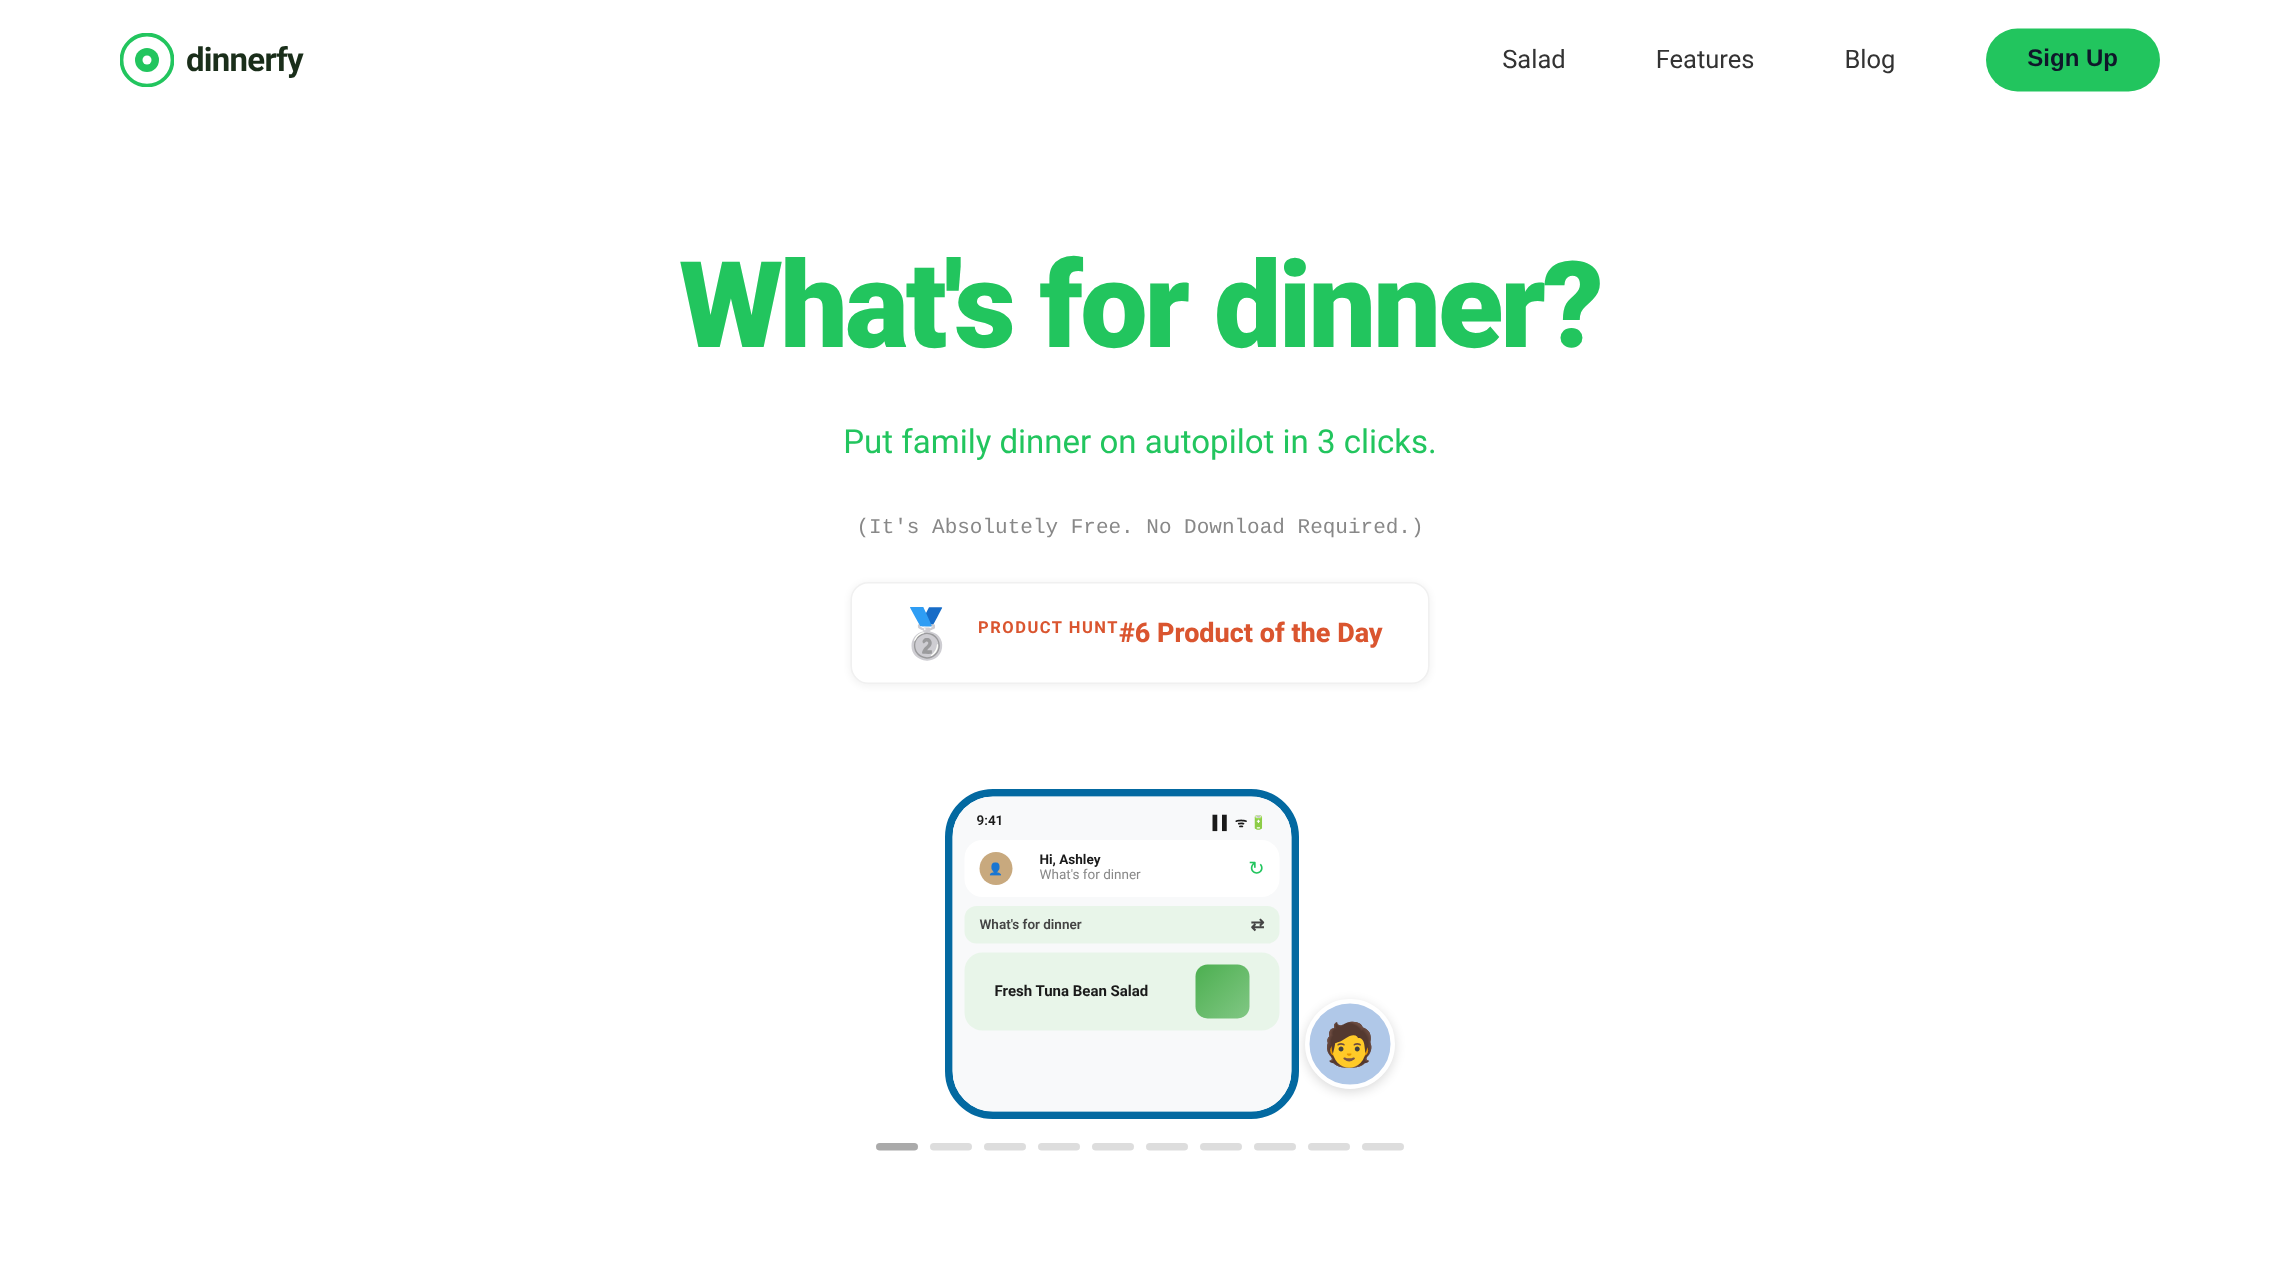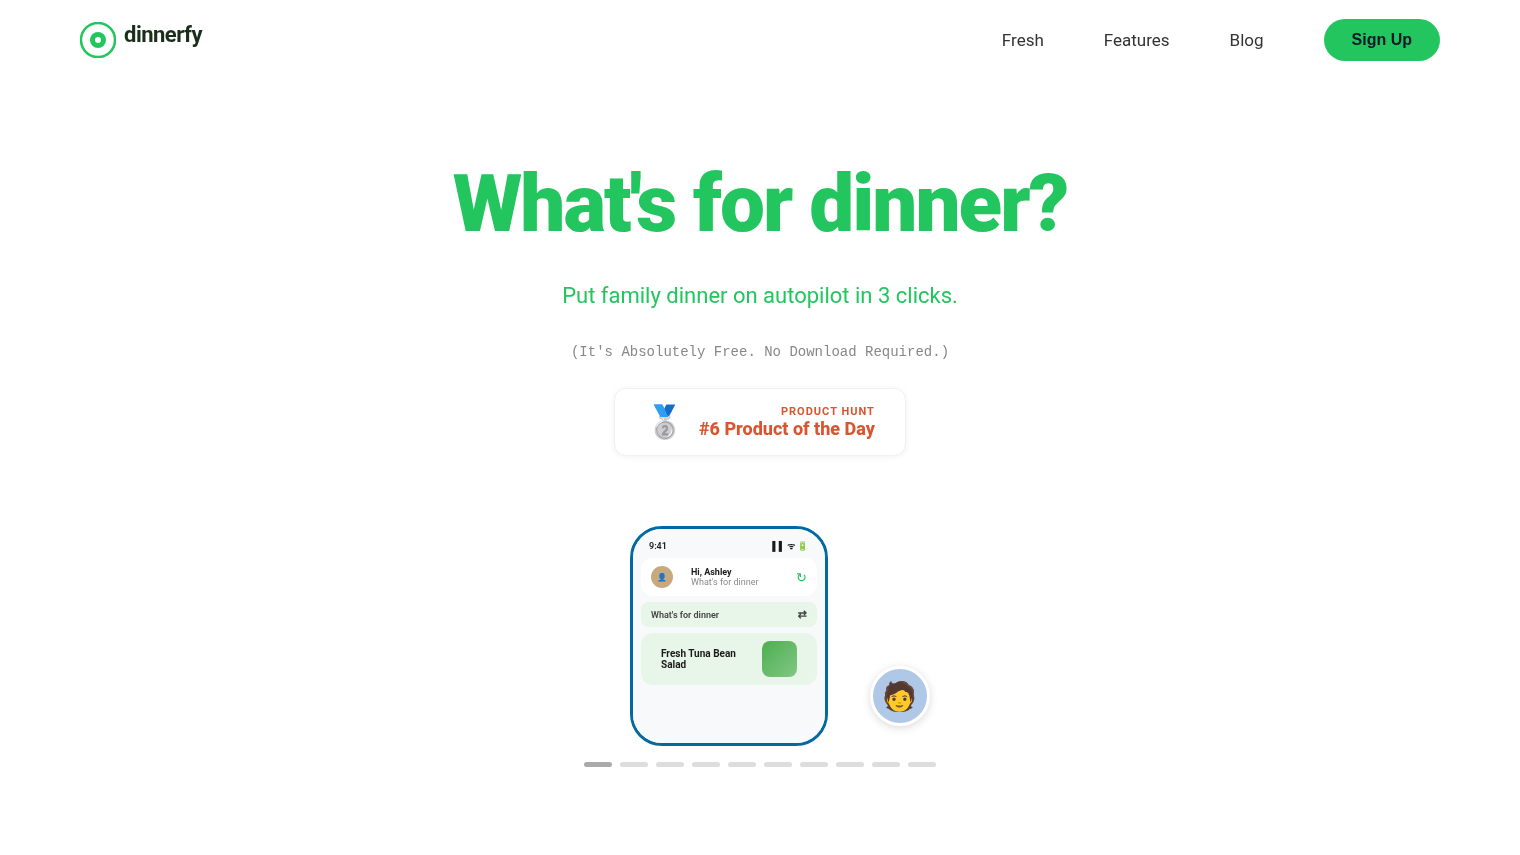--- a/index.html
+++ b/index.html
@@ -21,20 +21,21 @@
       display: flex;
       align-items: center;
       justify-content: space-between;
       padding: 0 80px;
       height: 80px;
       background: #fff;
     }
 
     .logo-area {
       display: flex;
+      align-items: center;
       gap: 8px;
       text-decoration: none;
     }
 
     .logo-icon {
       width: 36px;
       height: 36px;
     }
 
     .logo-text {
@@ -126,22 +127,22 @@
       box-shadow: 0 1px 6px rgba(0,0,0,0.06);
       cursor: pointer;
     }
 
     .ph-medal {
       font-size: 32px;
     }
 
     .ph-text {
       display: flex;
-      flex-direction: column;
-      text-align: right;
+      flex-direction: row;
+      text-align: center;
     }
 
     .ph-label {
       font-size: 11px;
       font-weight: 700;
       color: #da552f;
       letter-spacing: 1px;
       text-transform: uppercase;
     }
 
@@ -160,26 +161,26 @@
     }
 
     .phone-container {
       position: relative;
       width: 260px;
       height: 220px;
       margin-top: 10px;
     }
 
     .phone-frame {
-      width: 198px;
+      width: 236px;
       height: 220px;
       background: #1a1a1a;
       border-radius: 32px;
       overflow: hidden;
-      border: 3px solid #0369a1;
+      border: 5px solid #0369a1;
       position: relative;
     }
 
     .phone-screen {
       background: #f8f9fa;
       width: 100%;
       height: 100%;
       padding: 8px;
       display: flex;
       flex-direction: column;
@@ -315,21 +316,21 @@
   <a class="logo-area" href="#">
     <svg class="logo-icon" viewBox="0 0 36 36" fill="none" xmlns="http://www.w3.org/2000/svg">
       <circle cx="18" cy="18" r="17" stroke="#22c55e" stroke-width="2.5" fill="none"></circle>
       <circle cx="18" cy="18" r="8" fill="#22c55e"></circle>
       <circle cx="18" cy="18" r="3" fill="#fff"></circle>
     </svg>
     <span class="logo-text">dinnerfy</span>
   </a>
 
   <nav>
-    <a class="nav-link" href="#">Fresh</a>
+    <a class="nav-link" href="#">Salad</a>
     <a class="nav-link" href="#">Features</a>
     <a class="nav-link" href="#">Blog</a>
     <button class="signup-btn">Sign Up</button>
   </nav>
 </header>
 
 <section class="hero">
   <h1 class="hero-title">What's for dinner?</h1>
   <p class="hero-subtitle">Put family dinner on autopilot in 3 clicks.</p>
   <p class="free-note">(It's Absolutely Free. No Download Required.)</p>

